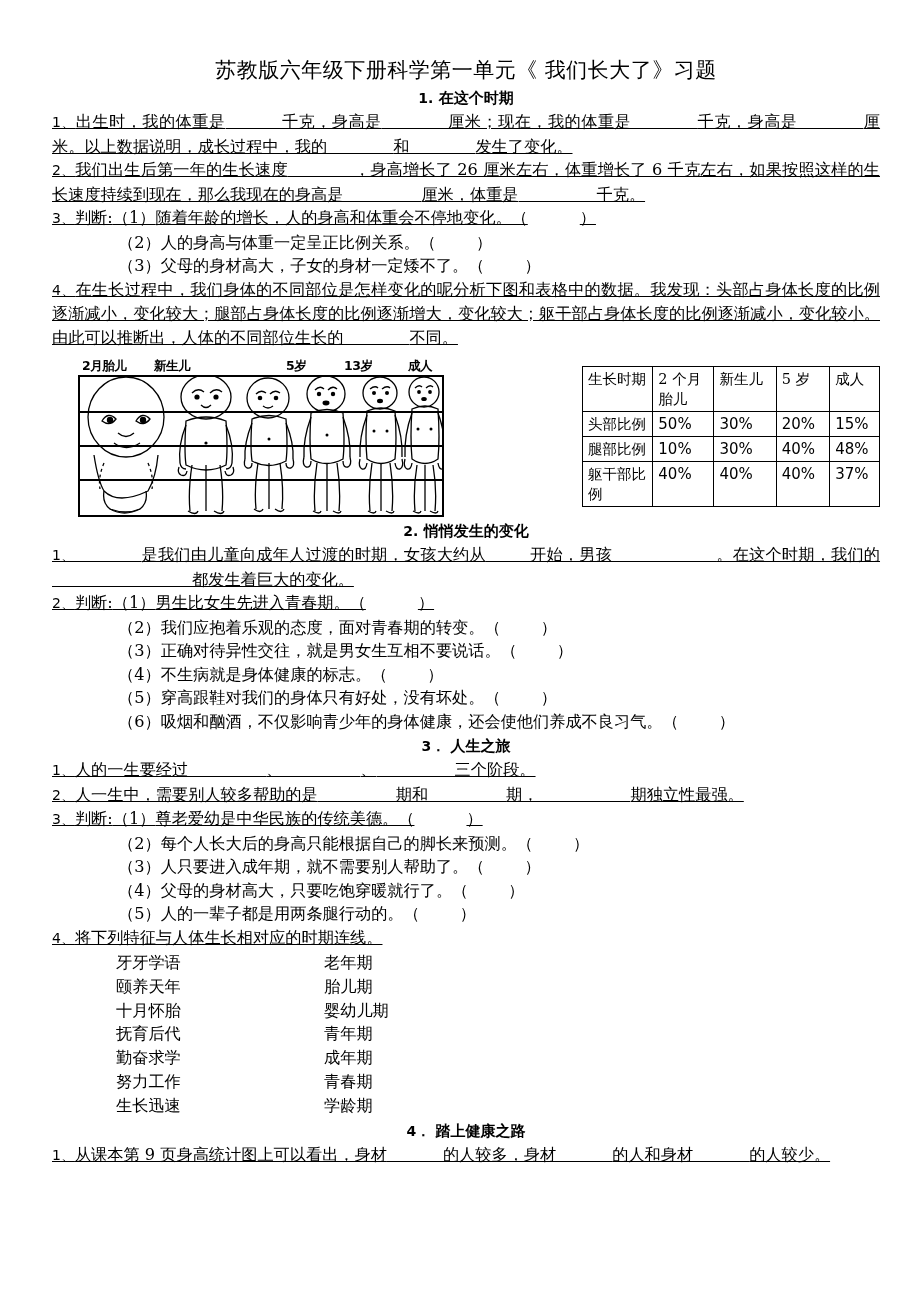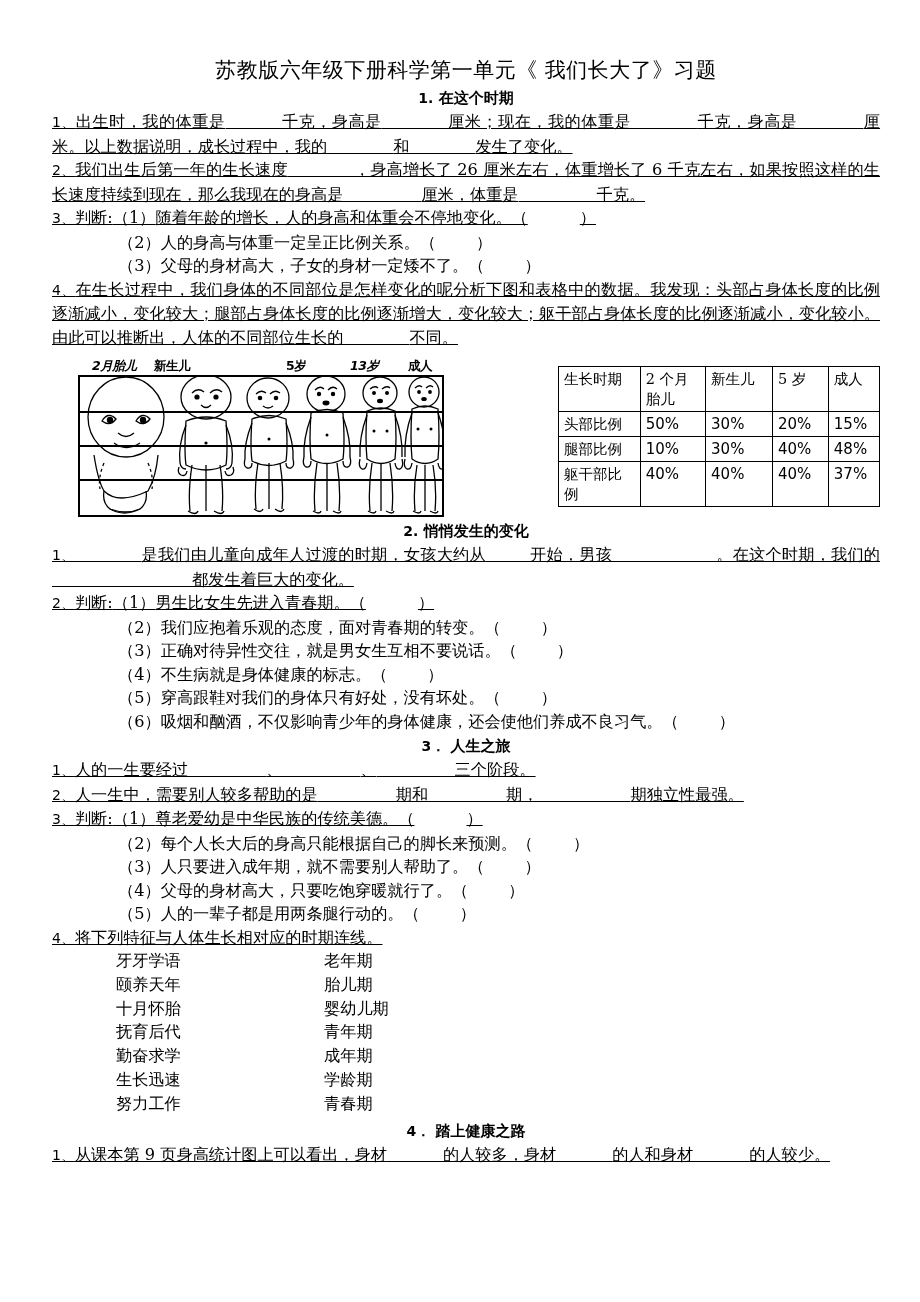--- a/index.html
+++ b/index.html
@@ -124,21 +124,21 @@
     left: 0; right: 0;
     border-bottom: 2px solid #000;
   }
   .fig-svg {
     position: absolute;
     left: 0; top: 0;
   }
 
   table.prop {
     position: absolute;
-    left: 506px;
+    left: 530px;
     top: 8px;
     border-collapse: collapse;
     font-size: 14.5px;
   }
   table.prop td {
     border: 1.2px solid #000;
     padding: 2px 5px;
     line-height: 20px;
     vertical-align: top;
     white-space: normal;
@@ -157,21 +157,20 @@
   
   .match {
     margin-top: 1px;
     padding-left: 64px;
     font-size: 16.2px;
     line-height: 23.8px;
   }
   .match-row {
     display: block;
     height: 23.8px;
-    font-family: Liberation Mono, monospace;
   }
   .match-row .left {
     display: inline-block;
     width: 208px;
   }
   .match-row .right {
     display: inline-block;
   }
 </style>
 </head>
@@ -206,25 +205,25 @@
   </p>
 
   <p class="q">
     <span class="qnum">4、</span><span>在生长过程中，我们身体的不同部位是怎样变化的呢分析下图和表格中的数据。我发现：头部占身体长度的比例逐渐减小，变化较大；腿部占身体长度的比例逐渐增大，变化较大；躯干部占身体长度的比例逐渐减小，变化较小。由此可以推断出，人体的不同部位生长的</span><span class="blank b6"></span><span>不同。</span>
   </p>
 
   <div class="figrow">
 
     <div class="figure">
       <div class="fig-labels">
-        <span style="left:14px;font-style:italic;">2月胎儿</span>
+        <span style="left:4px;">2月胎儿</span>
         <span style="left:76px;">新生儿</span>
         <span style="left:168px;margin-top:33px;">2岁</span>
         <span style="left:208px;">5岁</span>
-        <span style="left:272px;font-style:italic;">13岁</span>
+        <span style="left:266px;">13岁</span>
         <span style="left:330px;">成人</span>
       </div>
 
       <div class="fig-box">
         <div class="fig-band" style="top:34px;"></div>
         <div class="fig-band" style="top:68px;"></div>
         <div class="fig-band" style="top:102px;"></div>
 
         <svg class="fig-svg" width="362" height="138" viewBox="0 0 362 138">
           <g fill="none" stroke="#000" stroke-width="1.3">
@@ -455,24 +454,24 @@
     <div class="match-row">
       <span class="left">十月怀胎</span><span class="right">婴幼儿期</span>
     </div>
     <div class="match-row">
       <span class="left">抚育后代</span><span class="right">青年期</span>
     </div>
     <div class="match-row">
       <span class="left">勤奋求学</span><span class="right">成年期</span>
     </div>
     <div class="match-row">
+      <span class="left">努力工作</span><span class="right">青春期</span>
+    </div>
+    <div class="match-row">
       <span class="left">生长迅速</span><span class="right">学龄期</span>
-    </div>
-    <div class="match-row">
-      <span class="left">努力工作</span><span class="right">青春期</span>
     </div>
   </div>
 
   <div class="section-head">
     <span class="num">4．</span>
     <span>踏上健康之路</span>
   </div>
 
   <p class="q">
     <span class="qnum">1、</span><span>从课本第 9 页身高统计图上可以看出，身材</span><span class="blank b5"></span><span>的人较多，身材</span><span class="blank b5"></span><span>的人和身材</span><span class="blank b5"></span><span>的人较少。</span>

